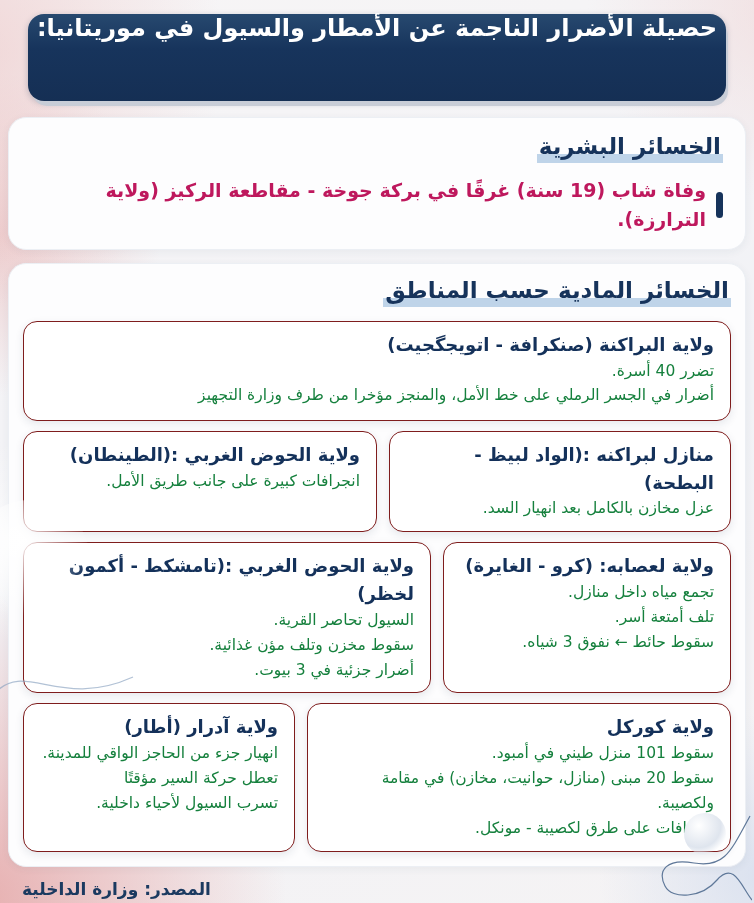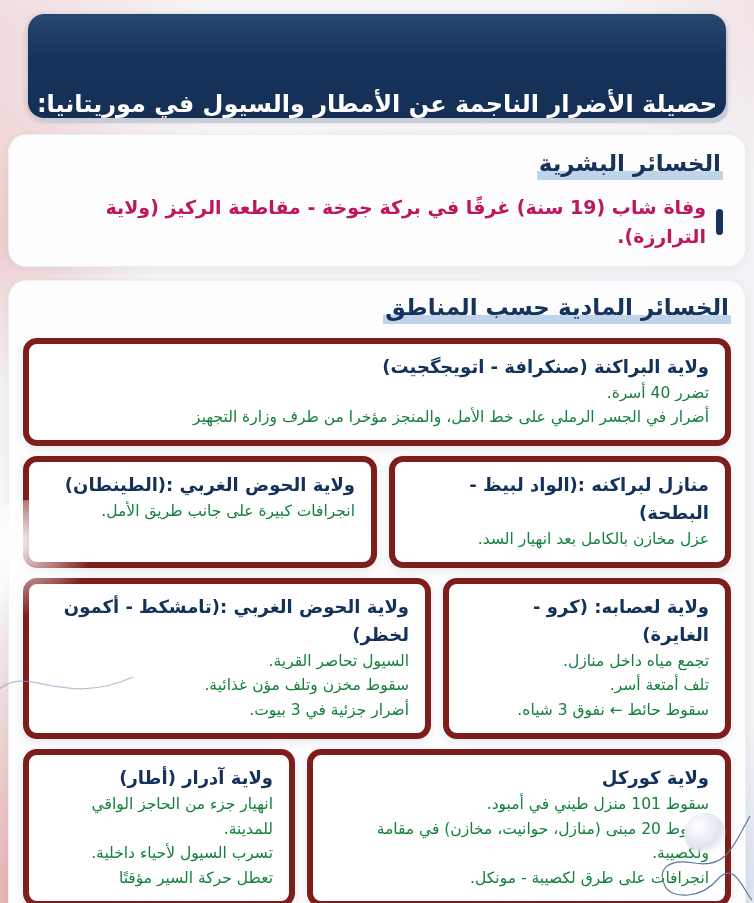--- a/index.html
+++ b/index.html
@@ -17,25 +17,25 @@
       radial-gradient(circle at 0% 26%,  rgba(231,176,176,.55) 0%, rgba(231,176,176,0) 16%),
       radial-gradient(circle at -3% 100%,rgba(228,158,158,.80) 0%, rgba(228,158,158,0) 26%),
       radial-gradient(circle at 103% 1%, rgba(238,205,205,.45) 0%, rgba(238,205,205,0) 16%),
       radial-gradient(circle at 101% 97%,rgba(210,220,238,.75) 0%, rgba(210,220,238,0) 14%),
       radial-gradient(circle at 6% 60%,  rgba(255,255,255,.9) 0%, rgba(255,255,255,0) 12%),
       linear-gradient(160deg,#f7f5f6 0%,#f1f2f6 55%,#f5f3f4 100%);
   }
   
   .banner{
     margin:14px 28px 0;
-    height:104px;
+    height:87px;
     border-radius:16px;
     background:linear-gradient(180deg,#27496f 0%,#17345c 40%,#152f54 100%);
     box-shadow:3px 6px 0 -1px #c8cdd7, 0 2px 6px rgba(20,40,70,.25);
-    display:flex;align-items:flex-end;justify-content:center;
+    display:flex;align-items:flex-start;justify-content:center;
   }
   .banner h1{
     margin:0;color:#ffffff;font-size:24px;font-weight:bold;letter-spacing:0;
   }
   
   .panel{
     margin:16px 8px 0;
     background:#fdfdfe;
     border:1px solid #eceff4;
     border-radius:18px;
@@ -55,21 +55,21 @@
     line-height:1.45;
   }
   
   .quote-row{display:flex;align-items:center;gap:10px;margin-top:10px;}
   .quote-bar{width:7px;height:26px;border-radius:4px;background:#16335b;flex:0 0 auto;}
   .quote-text{font-size:19px;font-weight:bold;color:#be185d;line-height:1.5;}
   
   .row{display:flex;gap:12px;margin-top:10px;align-items:stretch;}
   .card{
     background:#ffffff;
-    border:6px solid #7f1d1d;
+    border:1px solid #7f1d1d;
     border-radius:14px;
     box-shadow:0 3px 9px rgba(30,50,80,.10);
     padding:9px 16px 10px;
     box-sizing:border-box;
   }
   .card-title{font-size:18px;font-weight:bold;color:#14315a;line-height:1.55;}
   .card-line{font-size:15.5px;font-weight:500;color:#15803d;line-height:1.6;}
   .r1{min-height:100px;} .r2{min-height:74px;} .r3{min-height:126px;} .r4{min-height:128px;}
   .w-trarza{width:178px;flex:0 0 auto;}
   .w-flex{flex:1 1 auto;}
@@ -164,22 +164,22 @@
         <div class="card-lines">
             <div class="card-line">سقوط 101 منزل طيني في أمبود.</div>
             <div class="card-line">سقوط 20 مبنى (منازل، حوانيت، مخازن) في مقامة ولكصيبة.</div>
             <div class="card-line">انجرافات على طرق لكصيبة - مونكل.</div>
           </div>
       </div>
       <div class="card r4 w-adrar">
         <div class="card-title">ولاية آدرار (أطار)</div>
         <div class="card-lines">
             <div class="card-line">انهيار جزء من الحاجز الواقي للمدينة.</div>
+            <div class="card-line">تعطل حركة السير مؤقتًا</div>
             <div class="card-line">تسرب السيول لأحياء داخلية.</div>
-            <div class="card-line">تعطل حركة السير مؤقتًا</div>
           </div>
       </div>
     </div>
   </div>
 
   <div class="source">المصدر: وزارة الداخلية</div>
 
   <div class="soft-circle"></div>
   <svg class="swirl-left" viewBox="0 0 135 60">
     <path d="M-5 38 C25 5, 60 55, 133 22" fill="none" stroke="#8aa2c0" stroke-width="1.3"></path>

